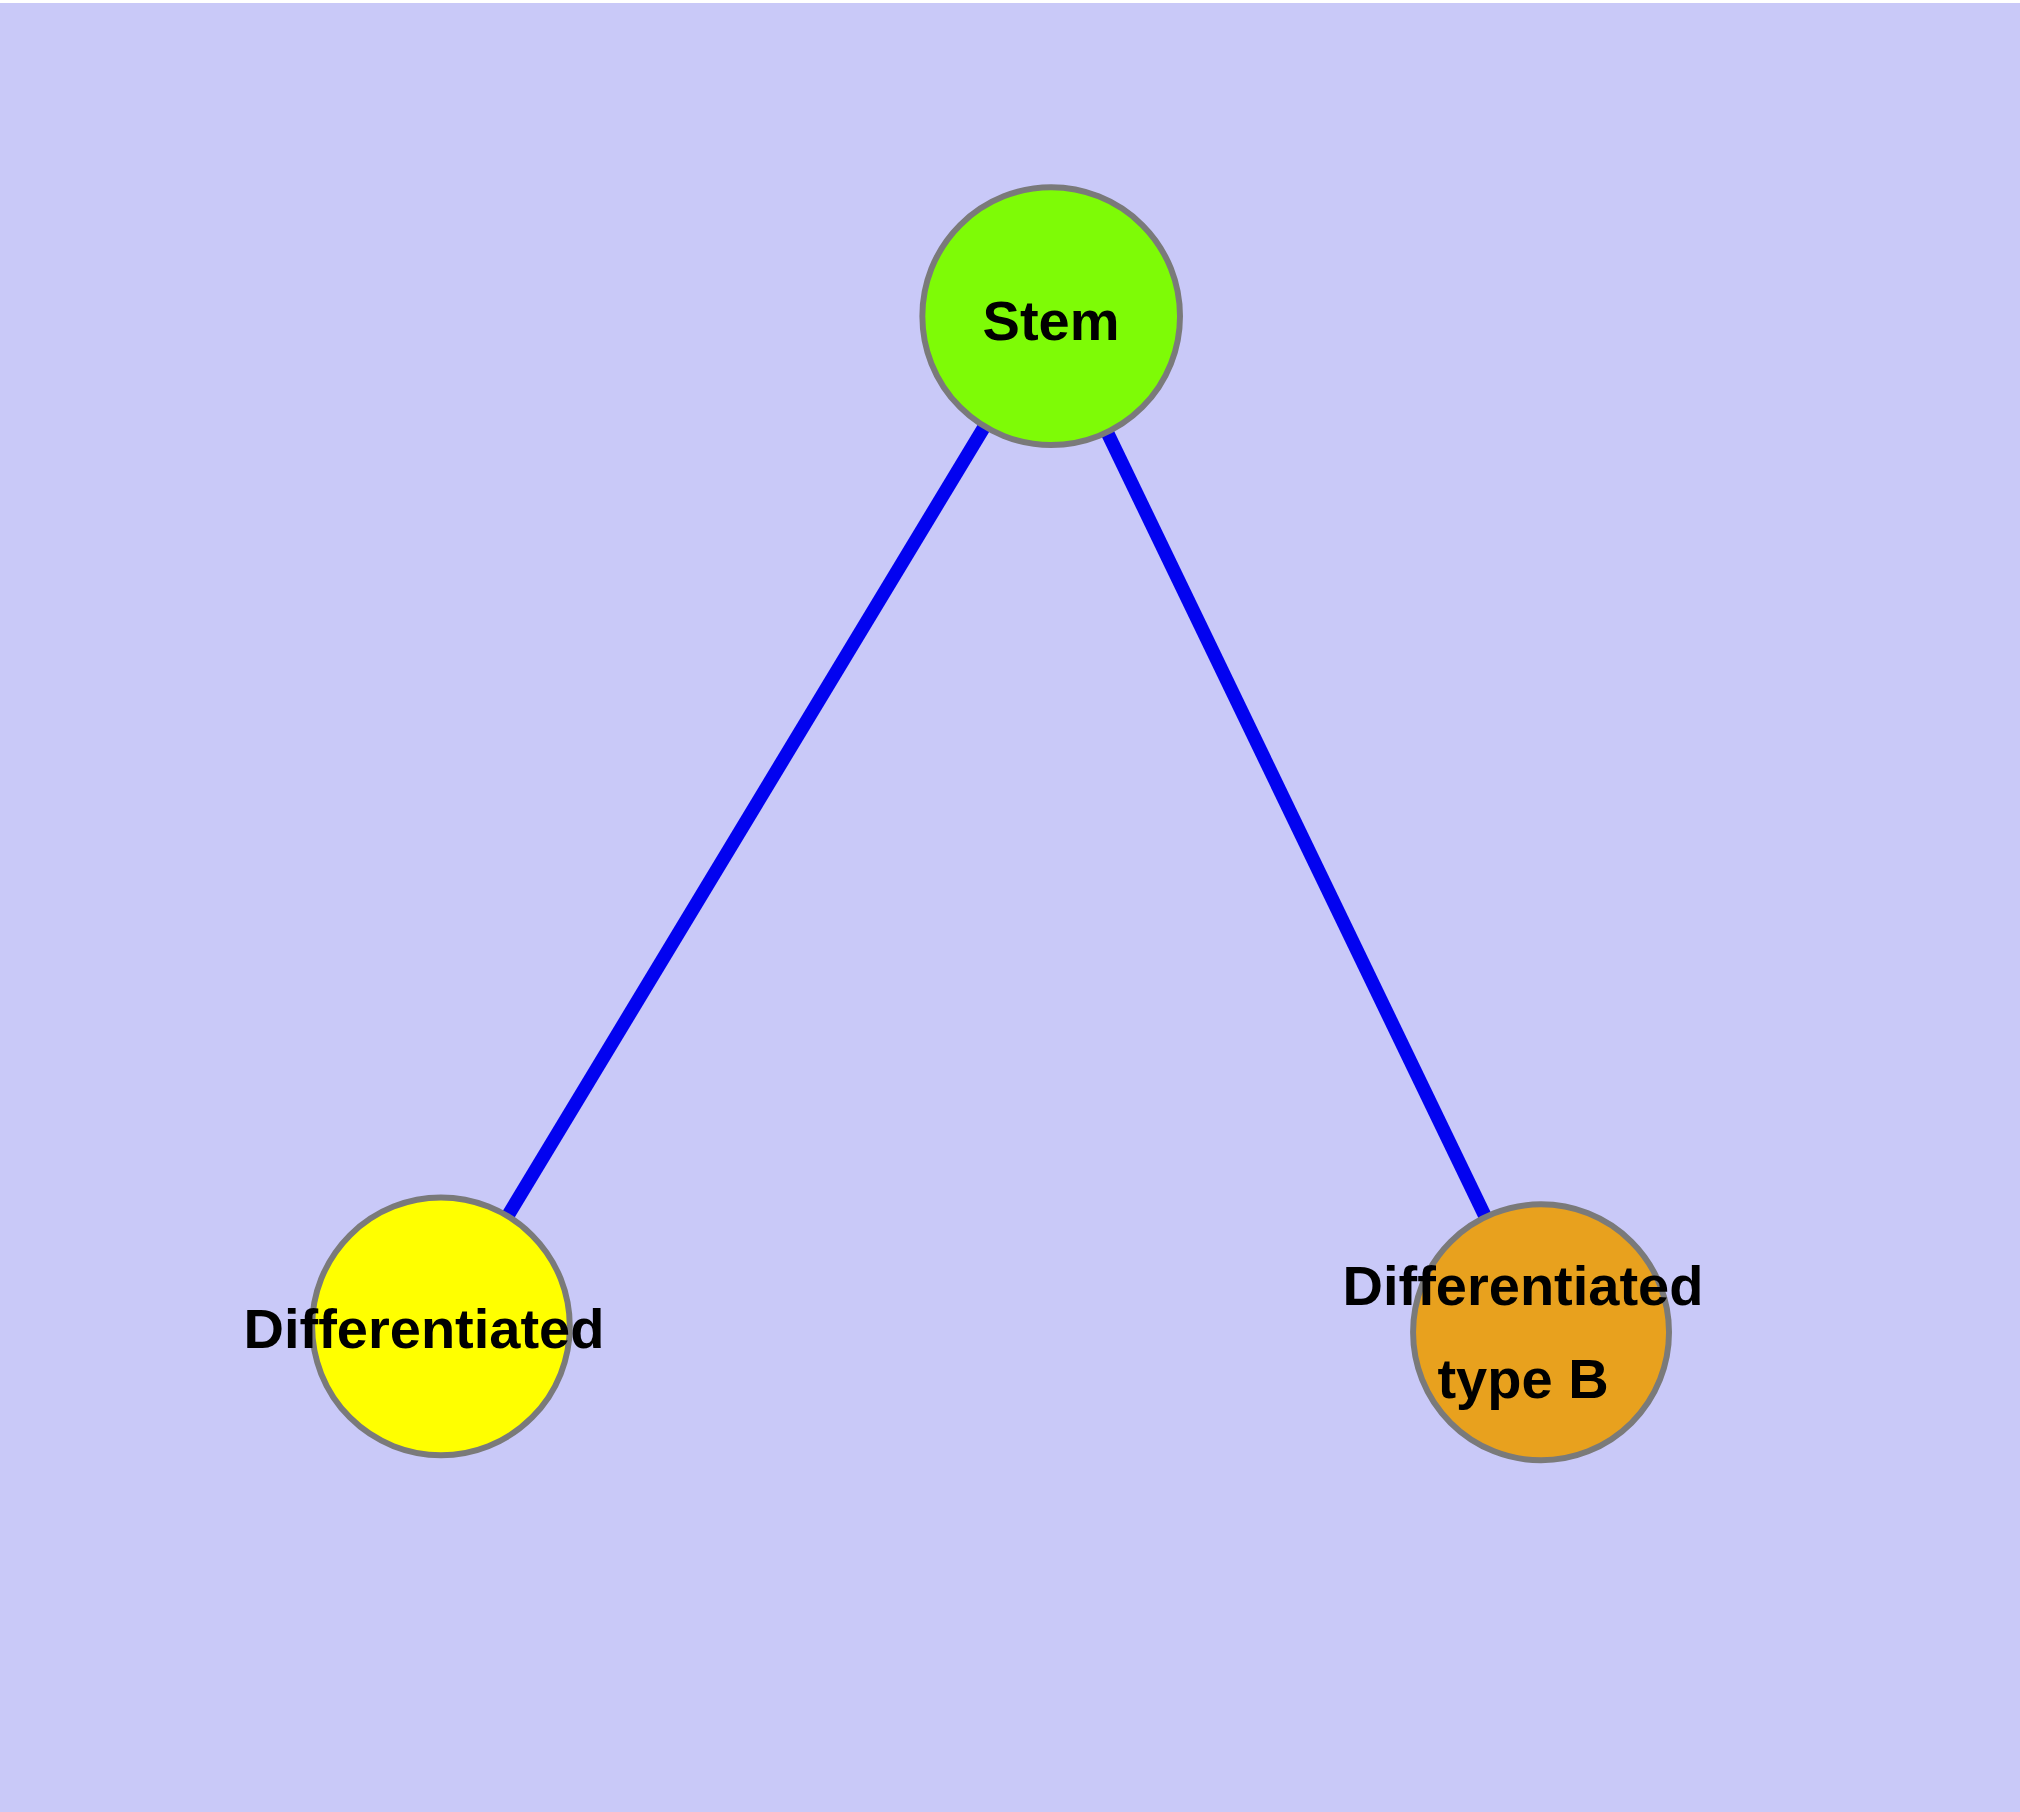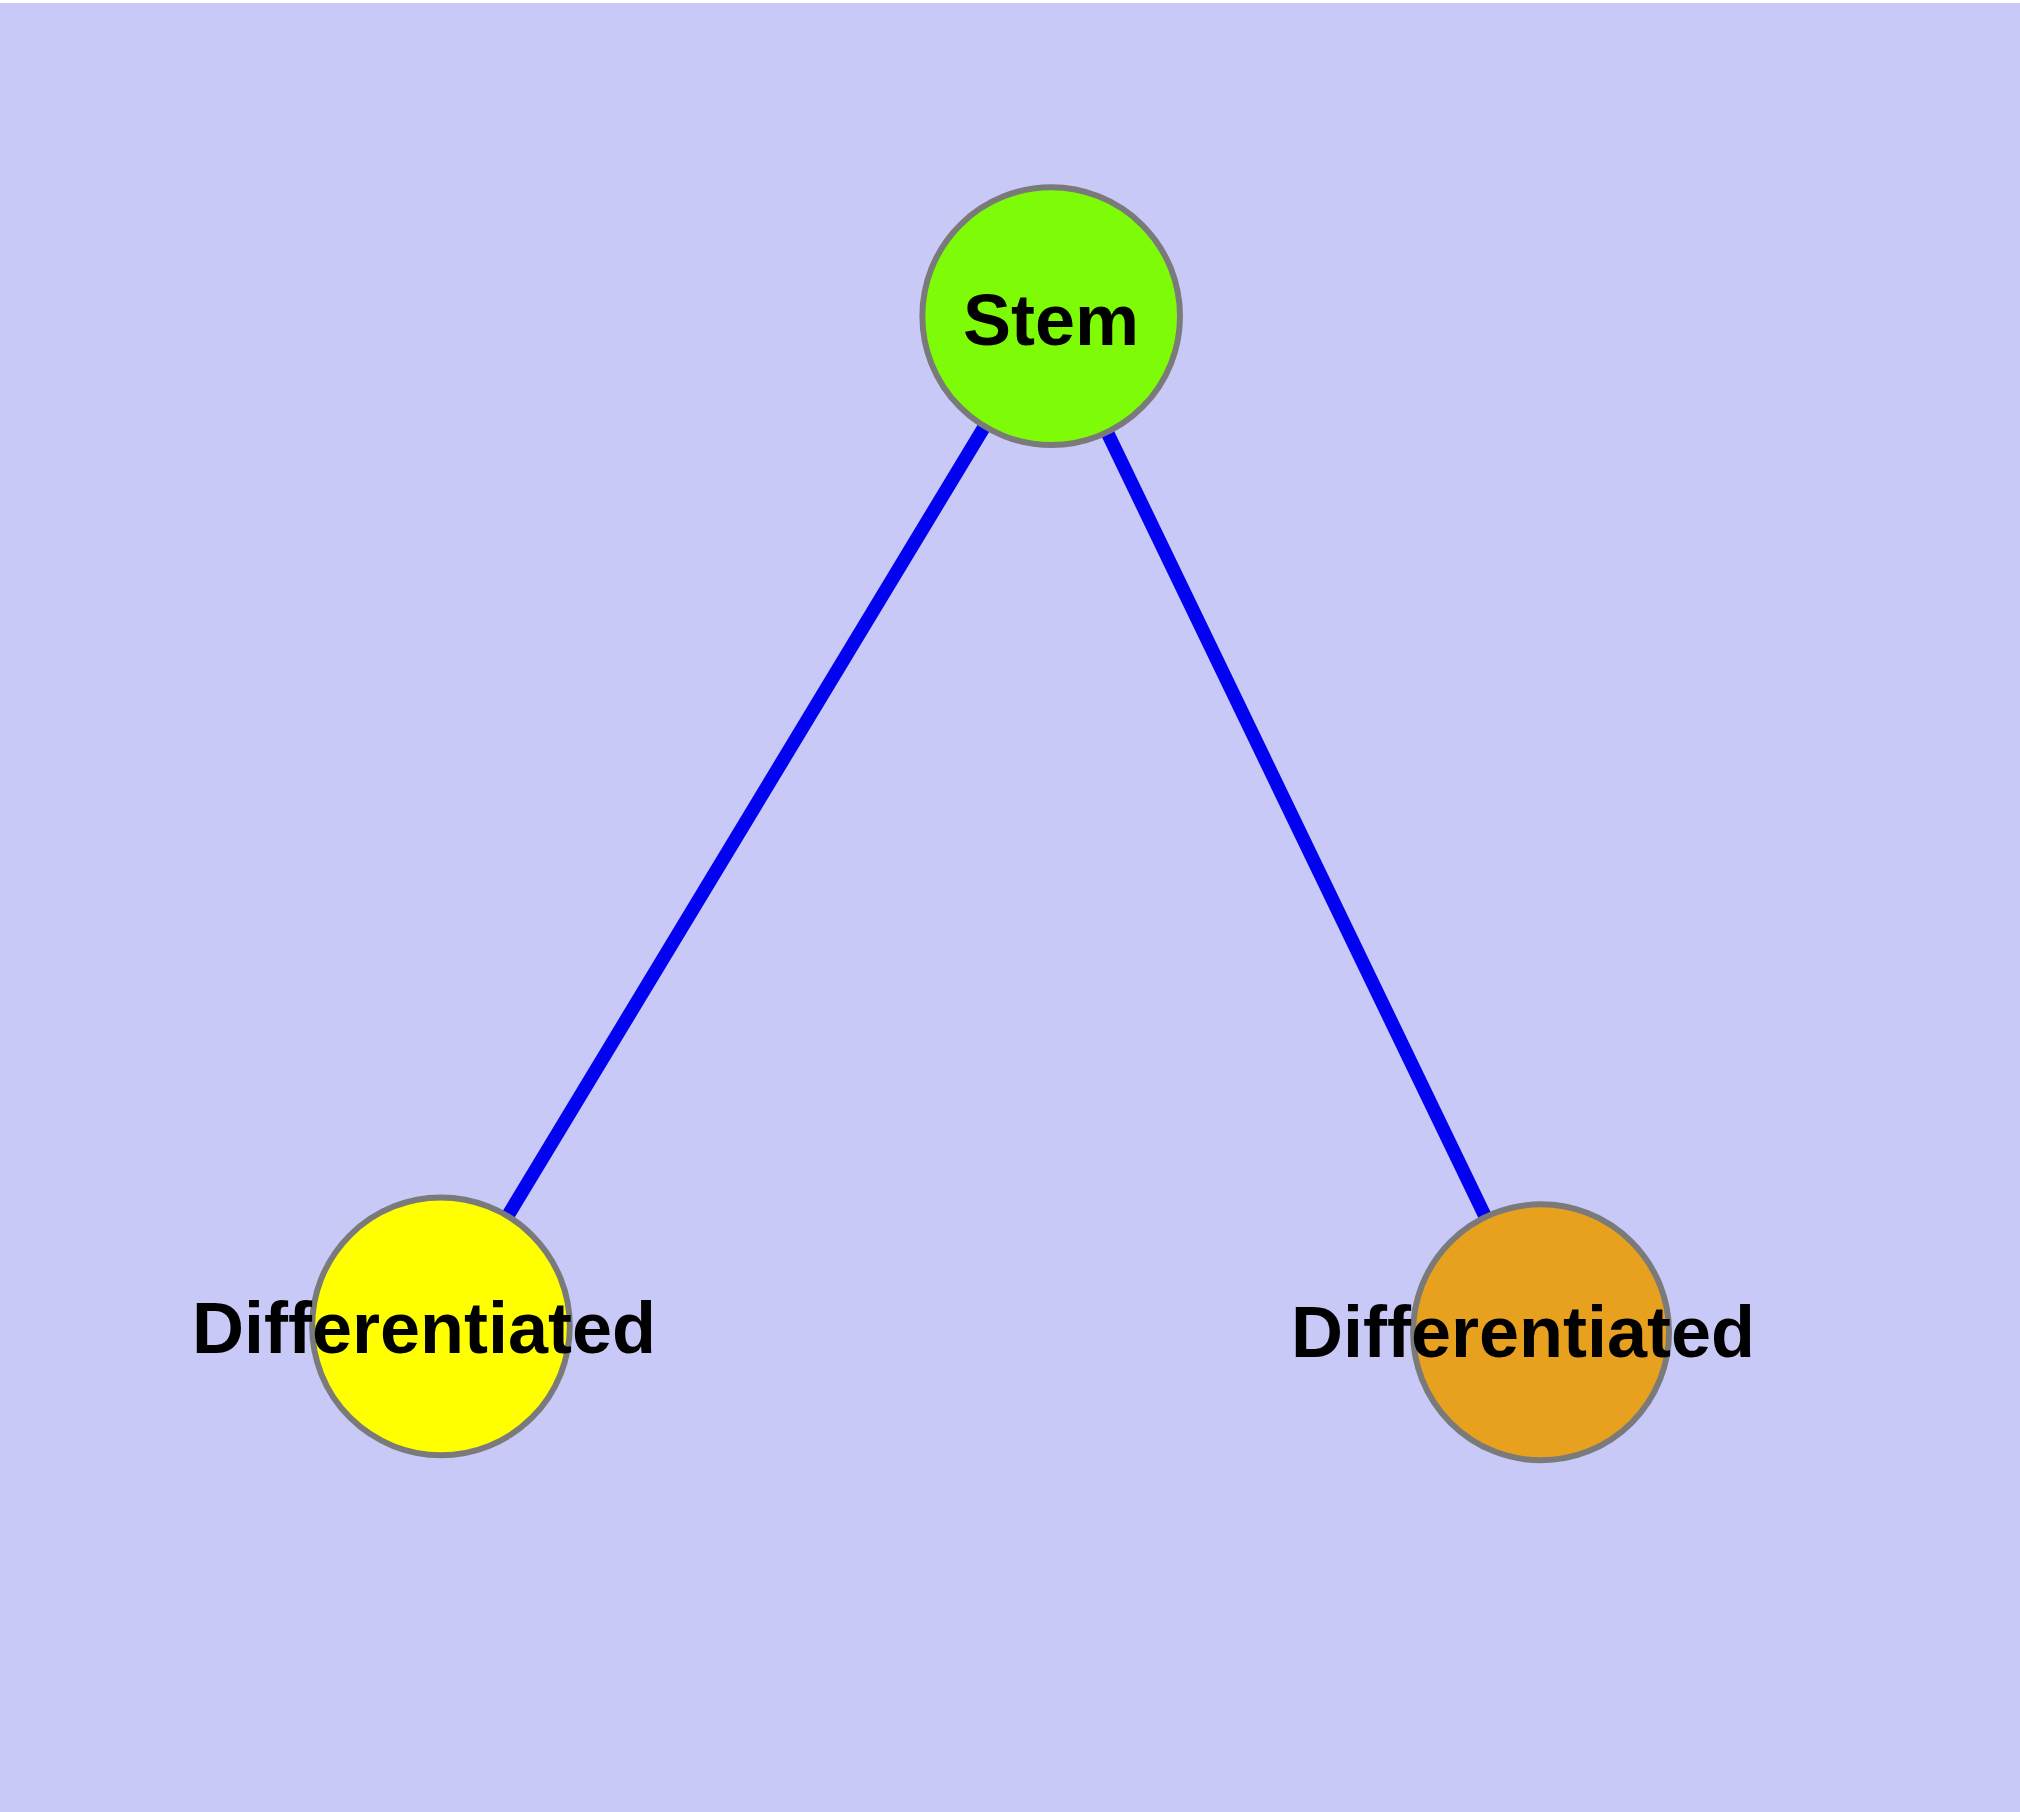--- a/index.html
+++ b/index.html
@@ -31,21 +31,21 @@
     stroke-linecap: butt;
   }
   .node-circle {
     stroke: #7A7A7A;
     stroke-width: 7px;
   }
   .node-label {
     position: absolute;
     transform: translate(-50%, -50%);
     font-weight: bold;
-    font-size: 72px;
+    font-size: 56px;
     line-height: 93px;
     color: #000000;
     text-align: center;
     white-space: nowrap;
   }
   .node-label span { display: block; }
 </style>
 </head>
 <body>
 
@@ -63,14 +63,15 @@
 <div class="node-label" style="left:1051px; top:320px;">
   <span>Stem</span>
 </div>
 
 <div class="node-label" style="left:424px; top:1328px;">
   <span>Differentiated</span>
 </div>
 
 <div class="node-label" style="left:1523px; top:1332px;">
   <span>Differentiated</span>
+  <span>type B</span>
 </div>
 
 
 </body></html>

